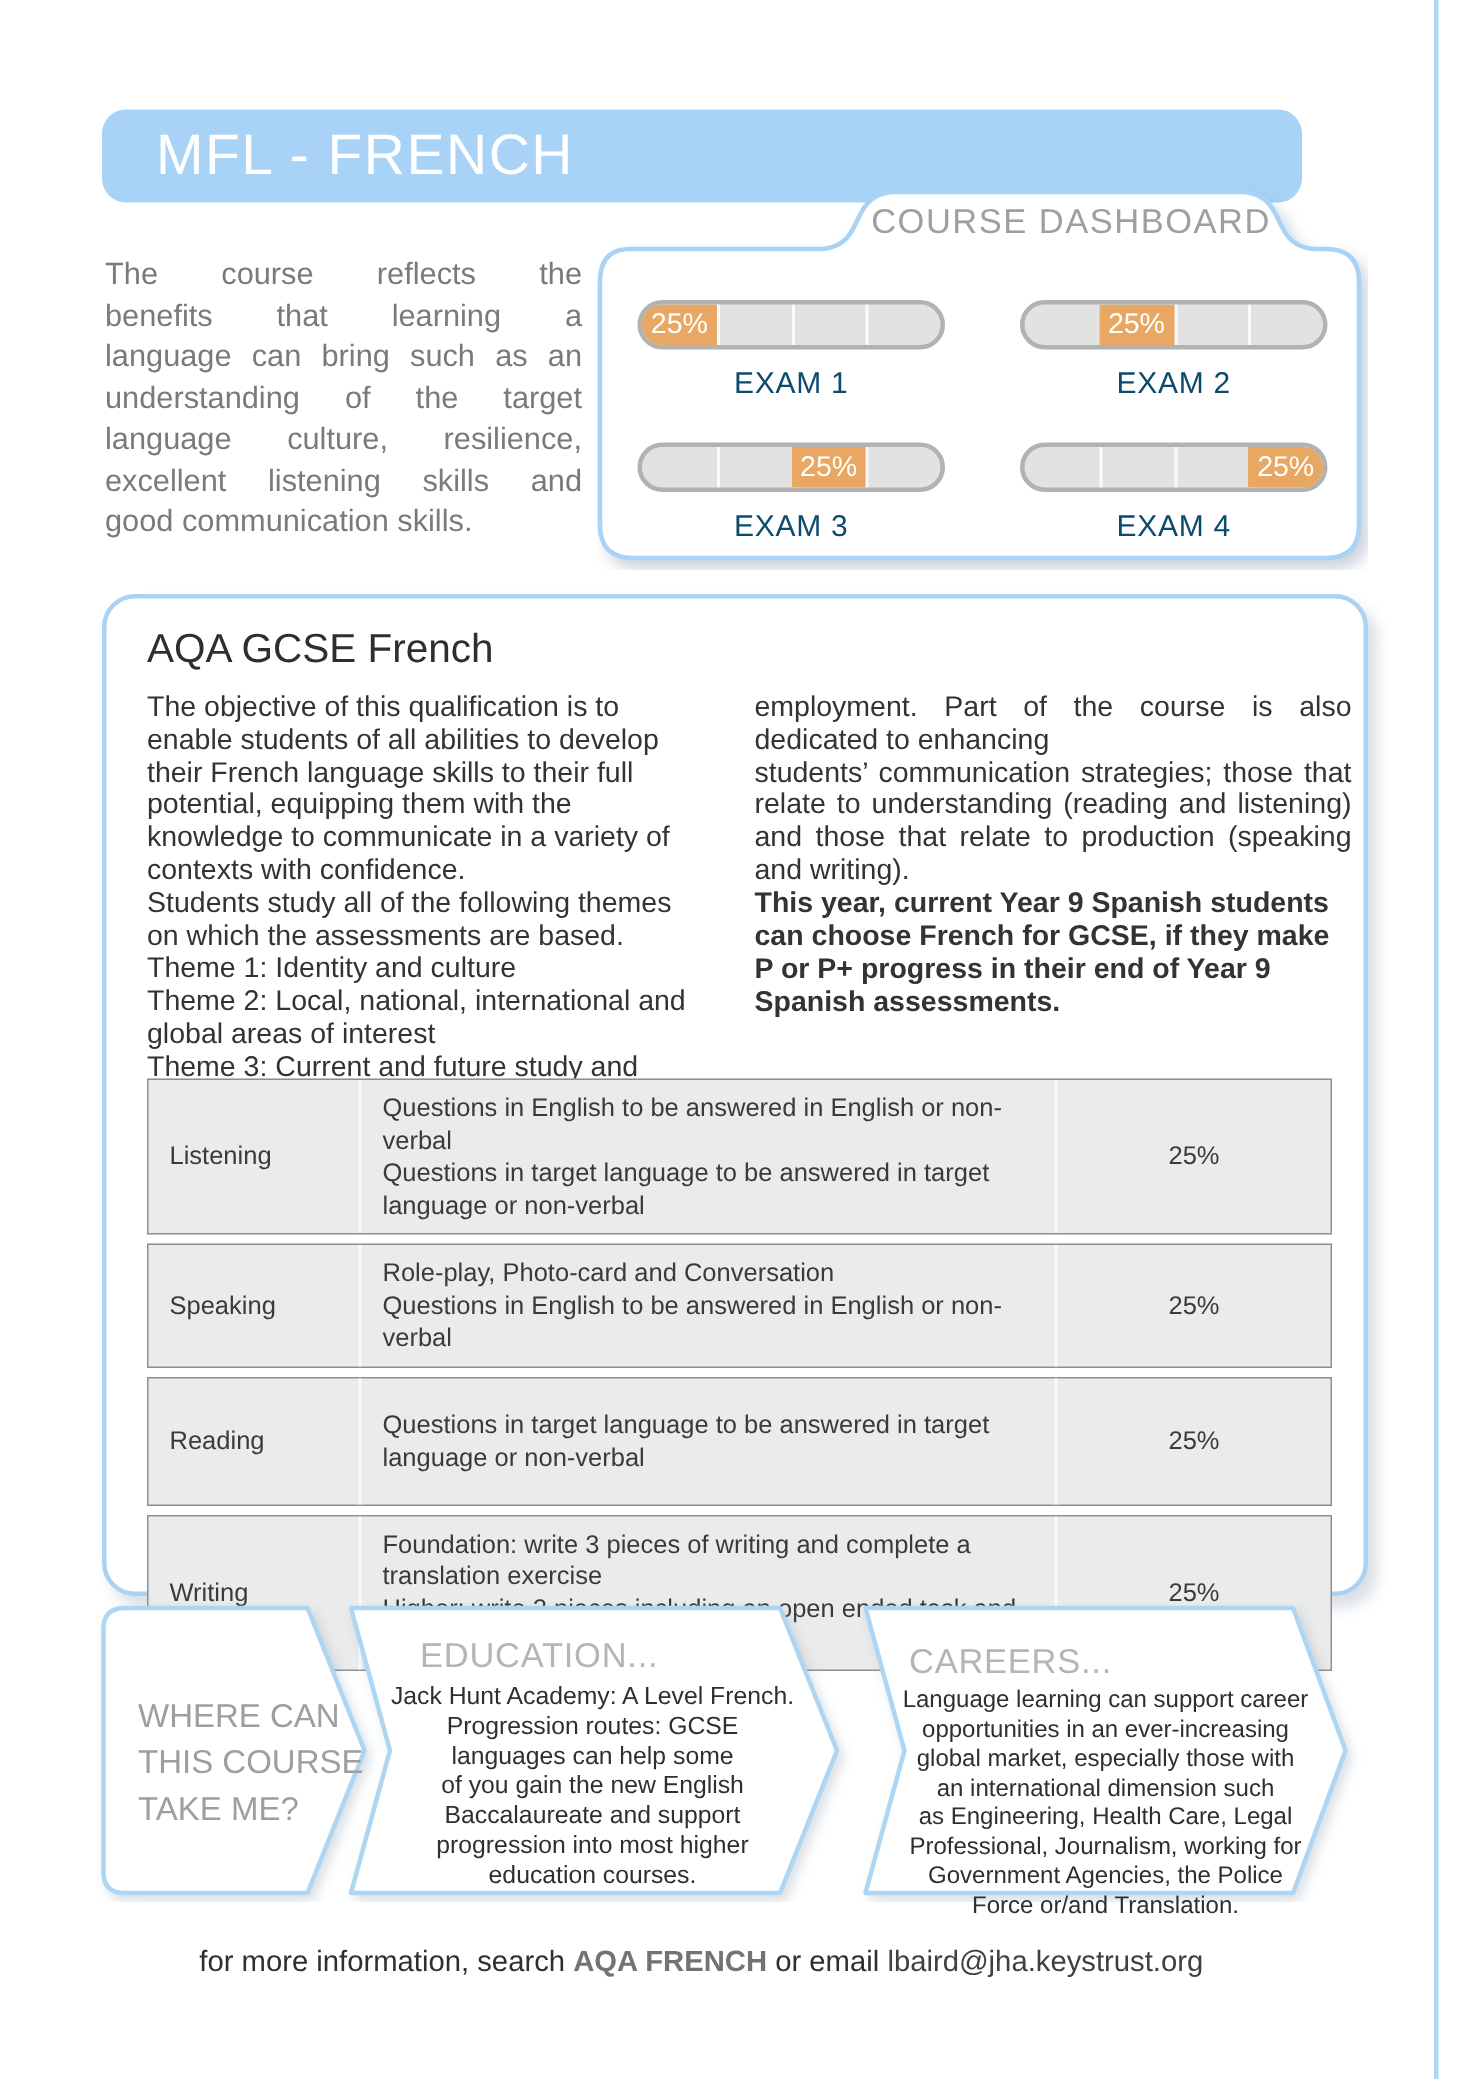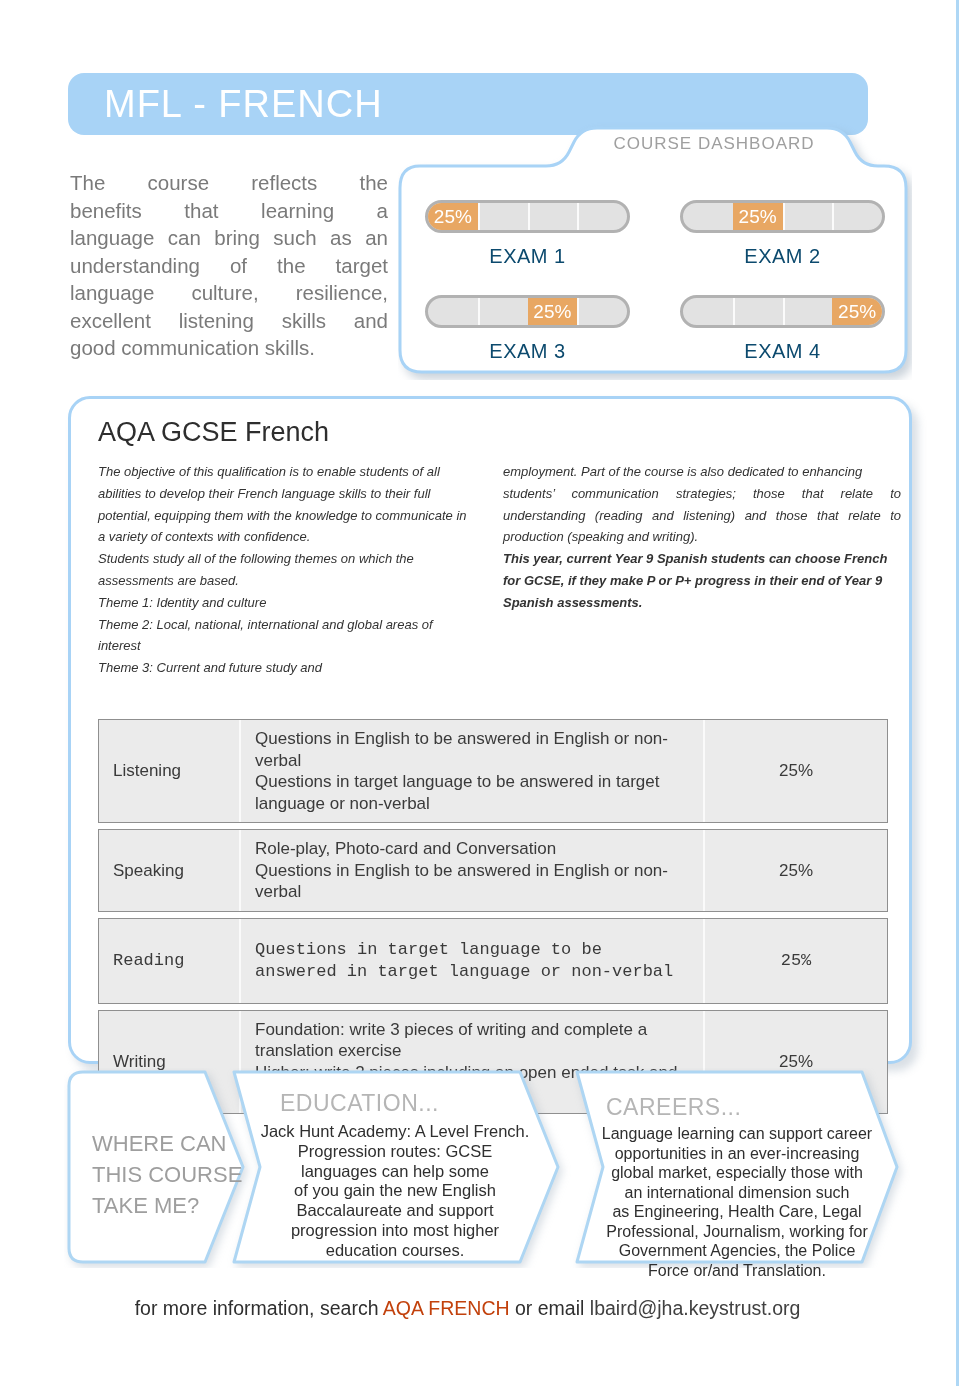--- a/index.html
+++ b/index.html
@@ -17,33 +17,33 @@
 
   
   .intro { position:absolute; left:70px; top:169px; width:318px; color:#7a7a7a; font-size:20.5px; line-height:27.5px; }
   .intro .jline { text-align:justify; text-align-last:justify; }
   .intro .jlast { text-align:left; }
 
   
   .dashboard { position:absolute; left:398px; top:118px; width:514px; height:262px; }
   .dashboard svg { position:absolute; left:0; top:0; }
   .dash-title { position:absolute; left:168px; top:16px; width:296px; text-align:center;
-    color:#9f9f9f; font-size:17px; letter-spacing:1px; }
+    color:#9f9f9f; font-size:23px; letter-spacing:1px; }
   .bar { position:absolute; width:205px; height:33px; background:#e2e2e2; border:3px solid #b2b2b2;
     border-radius:17px; overflow:hidden; }
   .bar .tick { position:absolute; top:0; bottom:0; width:2px; background:rgba(255,255,255,.85); }
   .bar .fill { position:absolute; top:0; bottom:0; width:25%; background:#e8a763;
     display:flex; align-items:center; justify-content:center; color:#ffffff; font-size:19px; }
   .bar-label { position:absolute; width:205px; text-align:center; color:#0c4a6e; font-size:20px; letter-spacing:.5px; }
 
   
   .course-panel { position:absolute; left:68px; top:396px; width:844px; height:668px; background:#ffffff;
     border:3px solid #a8d3f6; border-radius:22px; box-shadow:6px 7px 9px rgba(130,150,170,.30); }
   .course-heading { position:absolute; left:27px; top:18px; font-size:27px; font-weight:400; color:#2e2e2e; }
-  .col { position:absolute; top:62px; color:#333333; font-size:13px; line-height:21.8px;font-style:italic; }
+  .col { position:absolute; top:62px; color:#333333; font-size:19px; line-height:21.8px; }
   .col-left { left:27px; width:372px; }
   .col-right { left:432px; width:398px; text-align:justify; }
   .col-right .bold { font-weight:bold; text-align:left; line-height:22px; }
 
   
   .a-table { position:absolute; left:27px; top:320px; width:790px; }
   .a-row { display:flex; background:#ebebeb; border:1px solid #8f8f8f; margin-bottom:6px; color:#3a3a3a; font-size:17px; line-height:21.5px; }
   .a-skill { width:140px; display:flex; align-items:center; padding-left:14px; }
   .a-desc { flex:1; border-left:2px solid #fafafa; padding:8px 14px; display:flex; align-items:center; white-space:pre-line; }
   .a-pct { width:184px; border-left:2px solid #fafafa; display:flex; align-items:center; justify-content:center; }
@@ -54,21 +54,21 @@
   .where-can { position:absolute; left:28px; top:60px; color:#9e9e9e; font-size:22px; line-height:31px; white-space:pre-line; }
   .sec-heading { position:absolute; color:#b5b5b5; font-size:23px; letter-spacing:.5px; }
   .sec-body { position:absolute; text-align:center; color:#2f2f2f; white-space:pre-line; }
   .edu-heading { left:216px; top:22px; }
   .edu-body { left:176px; top:54px; width:310px; font-size:16.5px; line-height:19.8px; }
   .car-heading { left:542px; top:26px; }
   .car-body { left:512px; top:56px; width:322px; font-size:16px; line-height:19.5px; }
 
   
   .footer { position:absolute; left:0; top:1297px; width:935px; text-align:center; color:#2f2f2f; font-size:19.5px; }
-  .footer .hl-search { color:#c2410c; }
+  .footer .hl-search { color:#737373;font-weight:bold; }
   .footer .hl-email { color:#404040; text-decoration:none; }
 </style>
 </head>
 <body>
 
 <div class="page">
 
   <div class="right-rule"></div>
 
   <div class="header-bar">
@@ -147,21 +147,21 @@
         <div class="a-desc">Questions in English to be answered in English or non-verbal
 Questions in target language to be answered in target language or non-verbal</div>
         <div class="a-pct">25%</div>
       </div>
       <div class="a-row" style="min-height:66px;">
         <div class="a-skill">Speaking</div>
         <div class="a-desc">Role-play, Photo-card and Conversation
 Questions in English to be answered in English or non-verbal</div>
         <div class="a-pct">25%</div>
       </div>
-      <div class="a-row" style="min-height:86px;font-family:Liberation Mono, monospace;">
+      <div class="a-row" style="min-height:86px;">
         <div class="a-skill">Reading</div>
         <div class="a-desc">Questions in target language to be answered in target language or non-verbal</div>
         <div class="a-pct">25%</div>
       </div>
       <div class="a-row" style="min-height:94px;">
         <div class="a-skill">Writing</div>
         <div class="a-desc">Foundation: write 3 pieces of writing and complete a translation exercise
 Higher: write 2 pieces including an open ended task and complete a translation exercise</div>
         <div class="a-pct">25%</div>
       </div>

